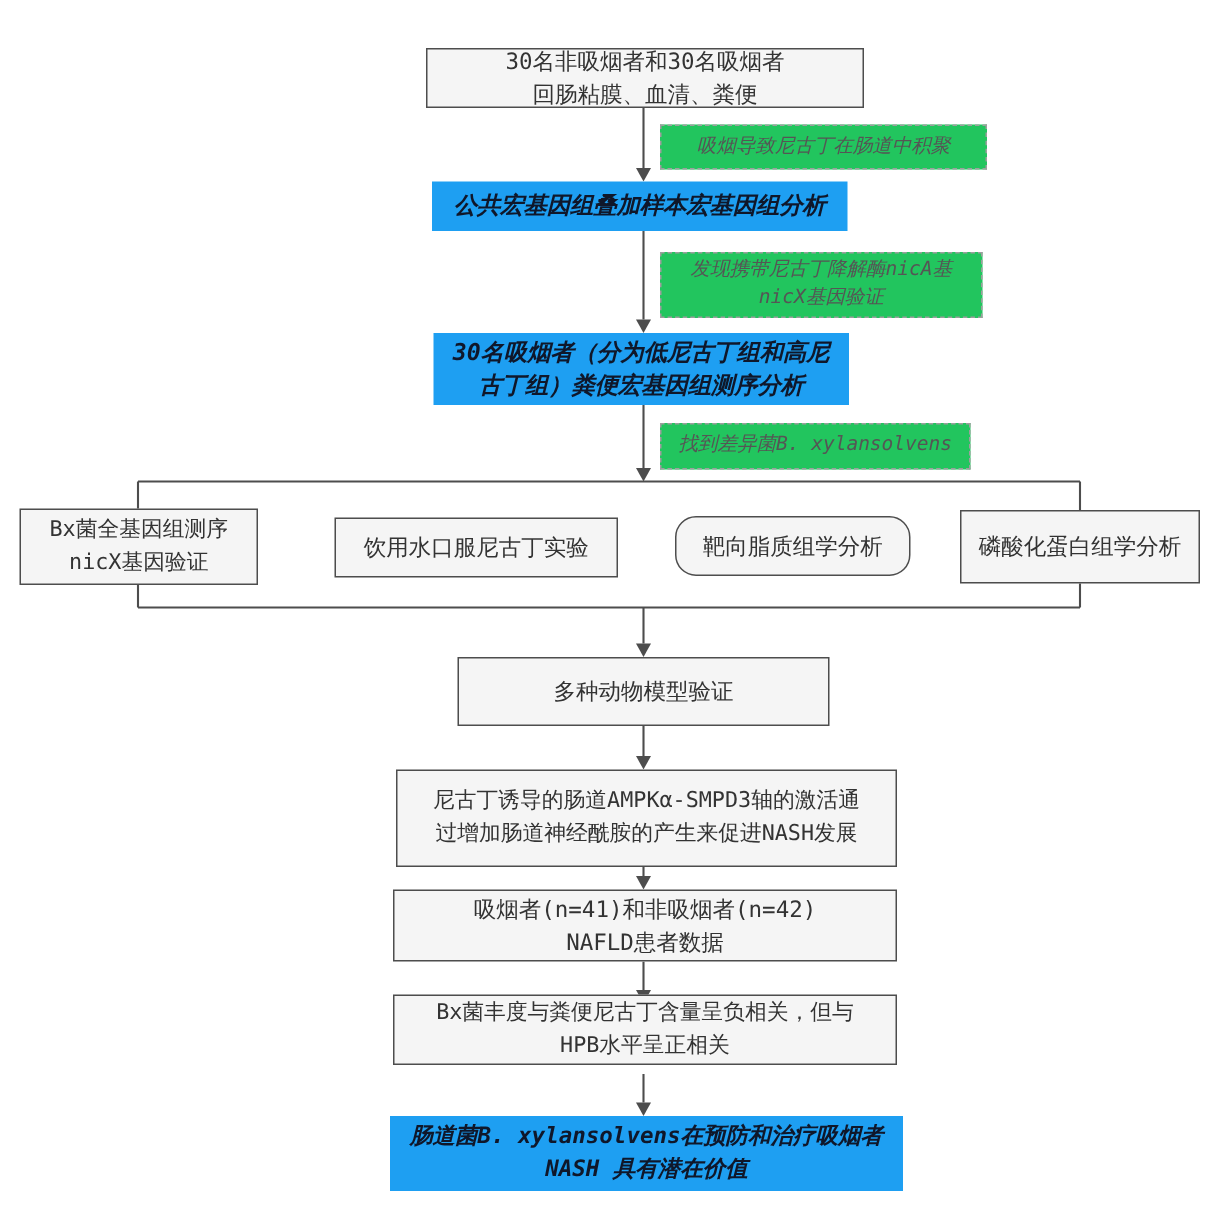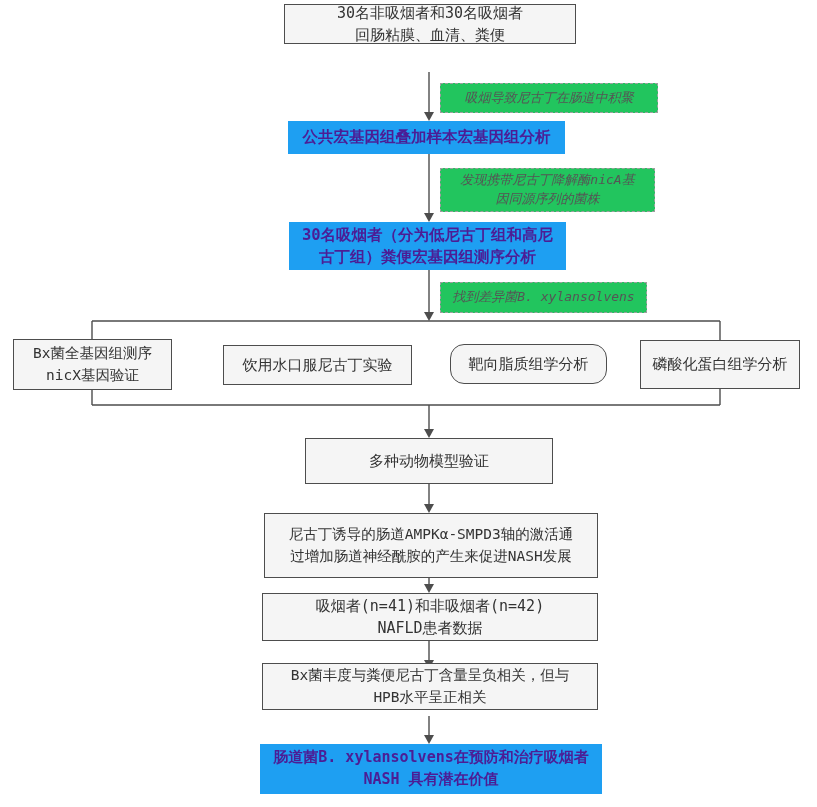--- a/index.html
+++ b/index.html
@@ -28,35 +28,36 @@
     line-height:1.5;
   }
   .gray{
     background:var(--box-fill);
     border:1px solid var(--box-border);
     color:var(--text);
     font-size:15px;
   }
   .blue{
     background:var(--highlight-blue);
-    color:#4c1d95;
+    color:#0f172a;
     font-weight:bold;
     font-size:15.5px;
     line-height:1.45;
+    font-style:italic;
   }
   .note{
     background:#22c55e;
     border:1px dashed var(--note-border);
     color:var(--note-text);
     font-size:13px;
     line-height:1.45;
     font-style:italic;
   }
   
-  .pos-samples      {left:284px; top:4px;  width:292px; height:40px;}
+  .pos-samples      {left:284px; top:32px;  width:292px; height:40px;}
   .pos-note1        {left:440px; top:83px;  width:218px; height:30px;}
   .pos-public-meta  {left:288px; top:121px; width:277px; height:33px;}
   .pos-note2        {left:440px; top:168px; width:215px; height:44px;}
   .pos-smoker-seq   {left:289px; top:222px; width:277px; height:48px;}
   .pos-note3        {left:440px; top:282px; width:207px; height:31px;}
   .pos-bx-genome    {left:13px;  top:339px; width:159px; height:51px; font-size:14.5px;}
   .pos-oral         {left:223px; top:345px; width:189px; height:40px;}
   .pos-lipid        {left:450px; top:344px; width:157px; height:40px;border-radius:14px;}
   .pos-phospho      {left:640px; top:340px; width:160px; height:49px;}
   .pos-animal       {left:305px; top:438px; width:248px; height:46px;}
@@ -95,21 +96,21 @@
   </svg>
 
   <div class="node gray pos-samples">30名非吸烟者和30名吸烟者
 回肠粘膜、血清、粪便</div>
 
   <div class="node note pos-note1">吸烟导致尼古丁在肠道中积聚</div>
 
   <div class="node blue pos-public-meta">公共宏基因组叠加样本宏基因组分析</div>
 
   <div class="node note pos-note2">发现携带尼古丁降解酶nicA基
-因同源序列的菌株</div>
+nicX基因验证</div>
 
   <div class="node blue pos-smoker-seq">30名吸烟者（分为低尼古丁组和高尼
 古丁组）粪便宏基因组测序分析</div>
 
   <div class="node note pos-note3">找到差异菌B. xylansolvens</div>
 
   <div class="node gray pos-bx-genome">Bx菌全基因组测序
 nicX基因验证</div>
 
   <div class="node gray pos-oral">饮用水口服尼古丁实验</div>

